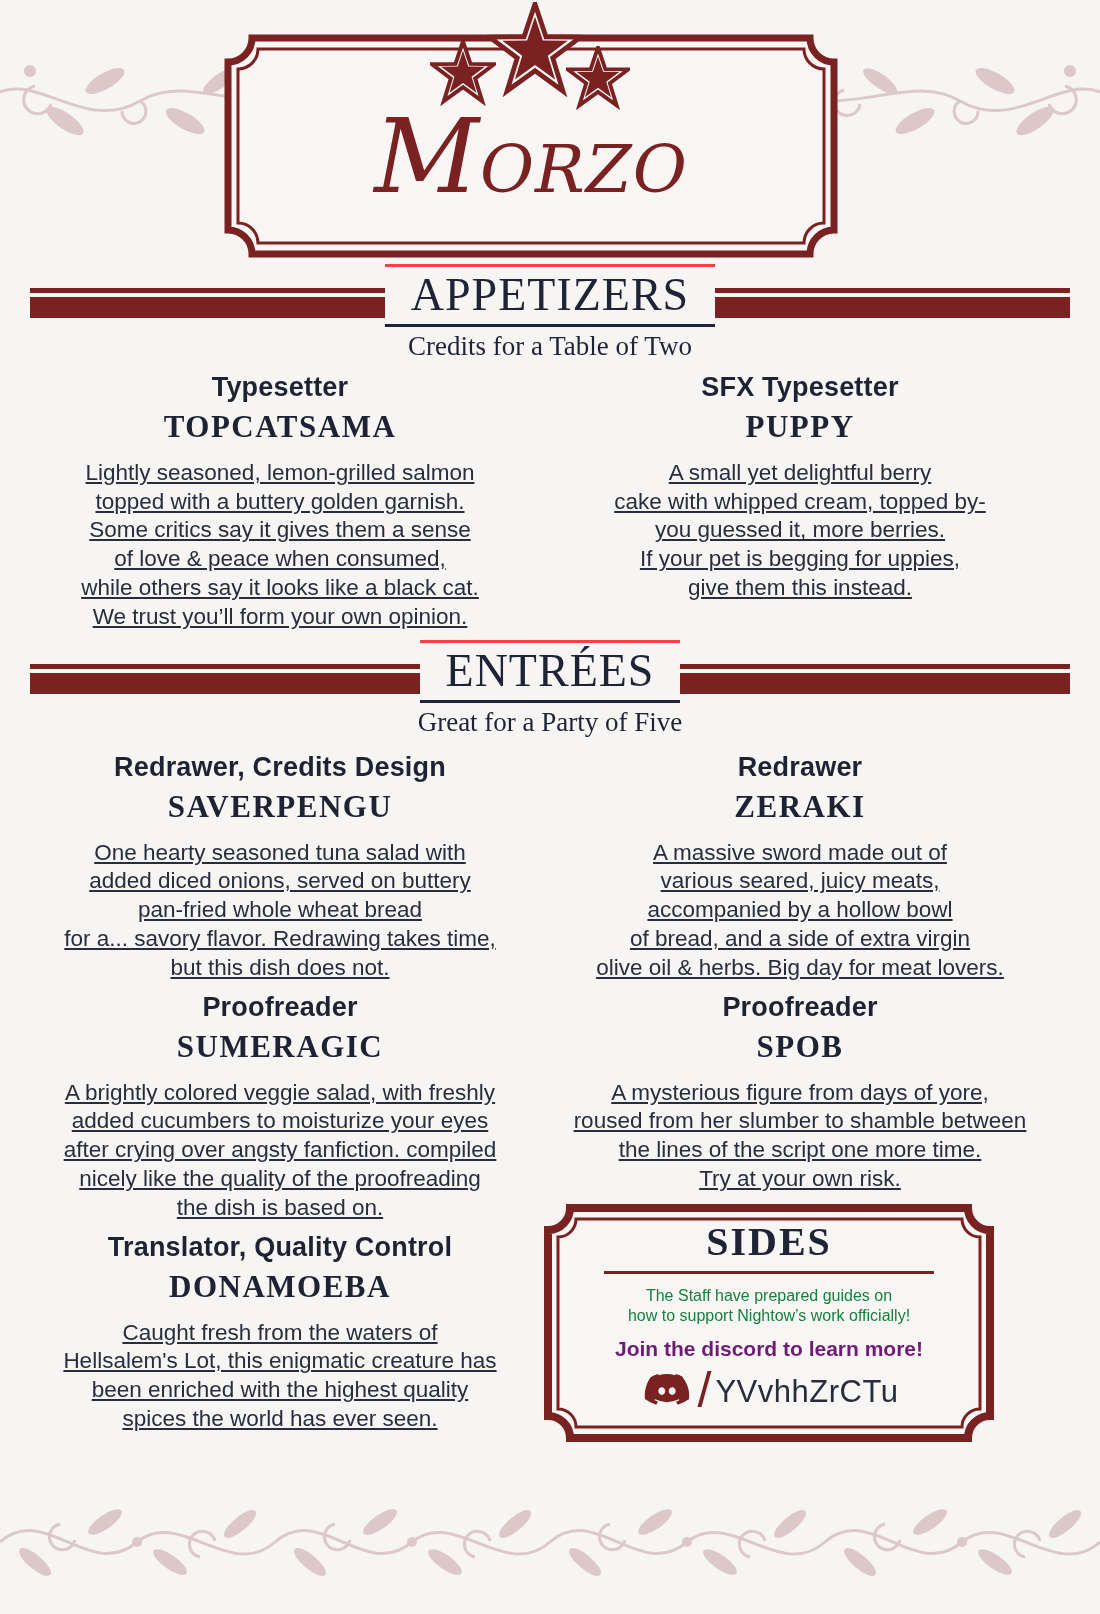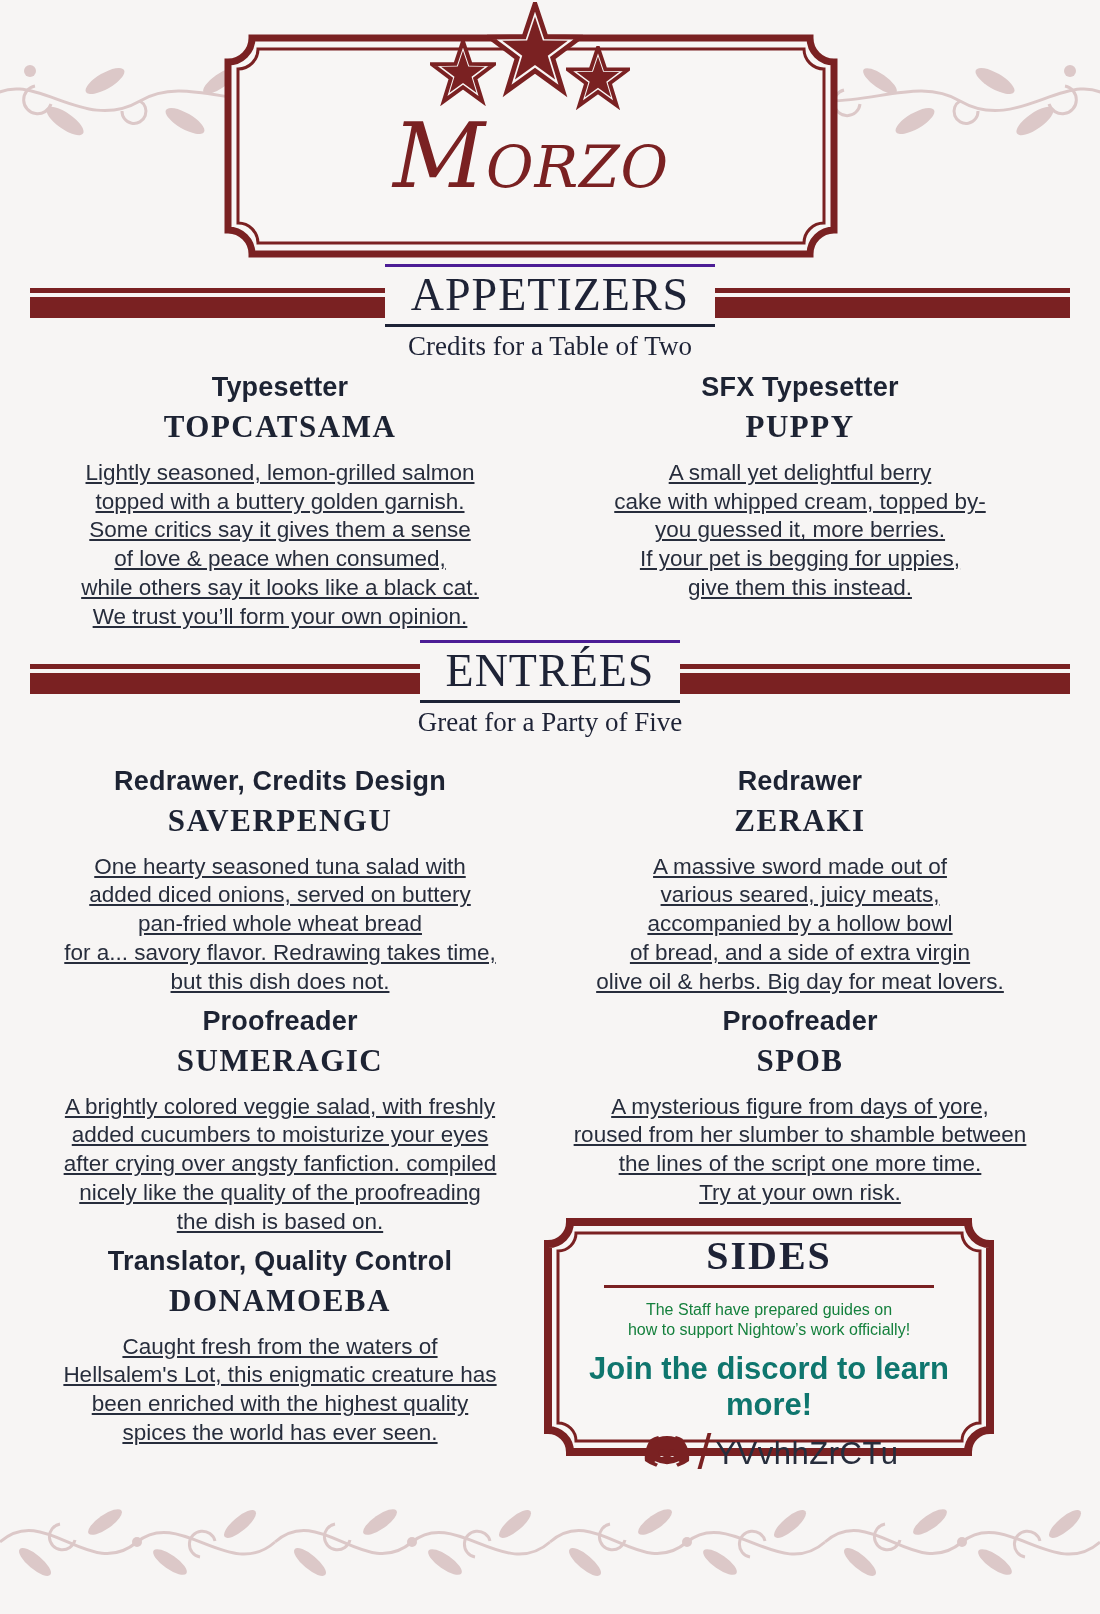--- a/index.html
+++ b/index.html
@@ -17,37 +17,37 @@
   .fl-tr{right:-10px;top:26px;transform:scaleX(-1);}
   .fl-bottom{left:0;bottom:-8px;}
 
   
   .top-area{position:relative;height:264px;z-index:1;}
   .title-frame{position:absolute;left:224px;top:34px;z-index:2;}
   .title-text{
     position:absolute;left:224px;top:98px;width:614px;height:116px;z-index:3;
     display:flex;align-items:center;justify-content:center;gap:30px;
     font-family:"DejaVu Serif", serif;font-style:italic;
-    color:#7a2122;font-size:58px;letter-spacing:1px;white-space:nowrap;
+    color:#7a2122;font-size:66px;letter-spacing:1px;white-space:nowrap;
   }
   .title-word{display:inline-block;}
   .title-word::first-letter{font-size:1.55em;}
   .star{position:absolute;z-index:4;}
   .star-big{left:487px;top:2px;}
   .star-left{left:430px;top:40px;}
   .star-right{left:566px;top:46px;}
 
   
   .section-header{position:relative;text-align:center;z-index:1;}
   .band{position:absolute;left:30px;right:30px;top:24px;z-index:1;}
   .band-stripe{height:5px;background:#7a2122;margin-bottom:4px;}
   .band-bar{height:21px;background:#7a2122;}
   .section-label{
     display:inline-block;position:relative;z-index:2;background:#f7f5f4;
-    padding:2px 26px;border-top:3px solid #4c1d95;border-bottom:3px solid #1e2336;
+    padding:2px 26px;border-top:3px solid #ef4444;border-bottom:3px solid #1e2336;
     font-family:"Liberation Serif", serif;font-size:46px;font-weight:400;
     color:#1e2336;letter-spacing:1px;line-height:1.15;
   }
   .section-sub{
     position:relative;z-index:2;margin-top:4px;
     font-family:"Liberation Serif", serif;font-size:27px;color:#1e2336;
   }
 
   
   .menu-row{
@@ -76,21 +76,21 @@
   .sides-content{
     position:absolute;left:20px;top:14px;right:20px;bottom:12px;
     text-align:center;
   }
   .sides-heading{
     font-family:"Liberation Serif", serif;font-size:40px;font-weight:700;
     color:#1e2336;letter-spacing:2px;margin:2px 0 0 0;line-height:1.1;
   }
   .sides-divider{width:330px;height:3px;background:#7a2122;margin:7px auto 12px auto;}
   .sides-text{font-size:16px;line-height:1.25;color:#15803d;white-space:pre-line;}
-  .sides-cta{font-size:31px;font-weight:700;color:#0f766e;margin-top:11px;}
+  .sides-cta{font-size:21px;font-weight:700;color:#701a75;margin-top:11px;}
   .discord-row{
     display:flex;align-items:center;justify-content:center;gap:4px;margin-top:4px;
   }
   .discord-slash{
     font-size:50px;font-weight:400;color:#7a2122;line-height:1;
     transform:translateY(-2px);
   }
   .discord-code{font-size:31px;color:#272d3c;letter-spacing:.5px;}
 </style>
 </head>
@@ -212,21 +212,21 @@
 
   <div class="section-header" style="margin-top:8px;">
     <div class="band">
       <div class="band-stripe"></div>
       <div class="band-bar"></div>
     </div>
     <div class="section-label">ENTRÉES</div>
     <div class="section-sub">Great for a Party of Five</div>
   </div>
 
-  <div class="menu-row row-e1" style="margin-top:28px;">
+  <div class="menu-row row-e1" style="margin-top:14px;">
     <div class="menu-item">
       <p class="item-role">Redrawer, Credits Design</p>
       <p class="item-name">SAVERPENGU</p>
       <div class="item-desc">One hearty seasoned tuna salad with
 added diced onions, served on buttery
 pan-fried whole wheat bread
 for a... savory flavor. Redrawing takes time,
 but this dish does not.</div>
     </div>
     <div class="menu-item">

